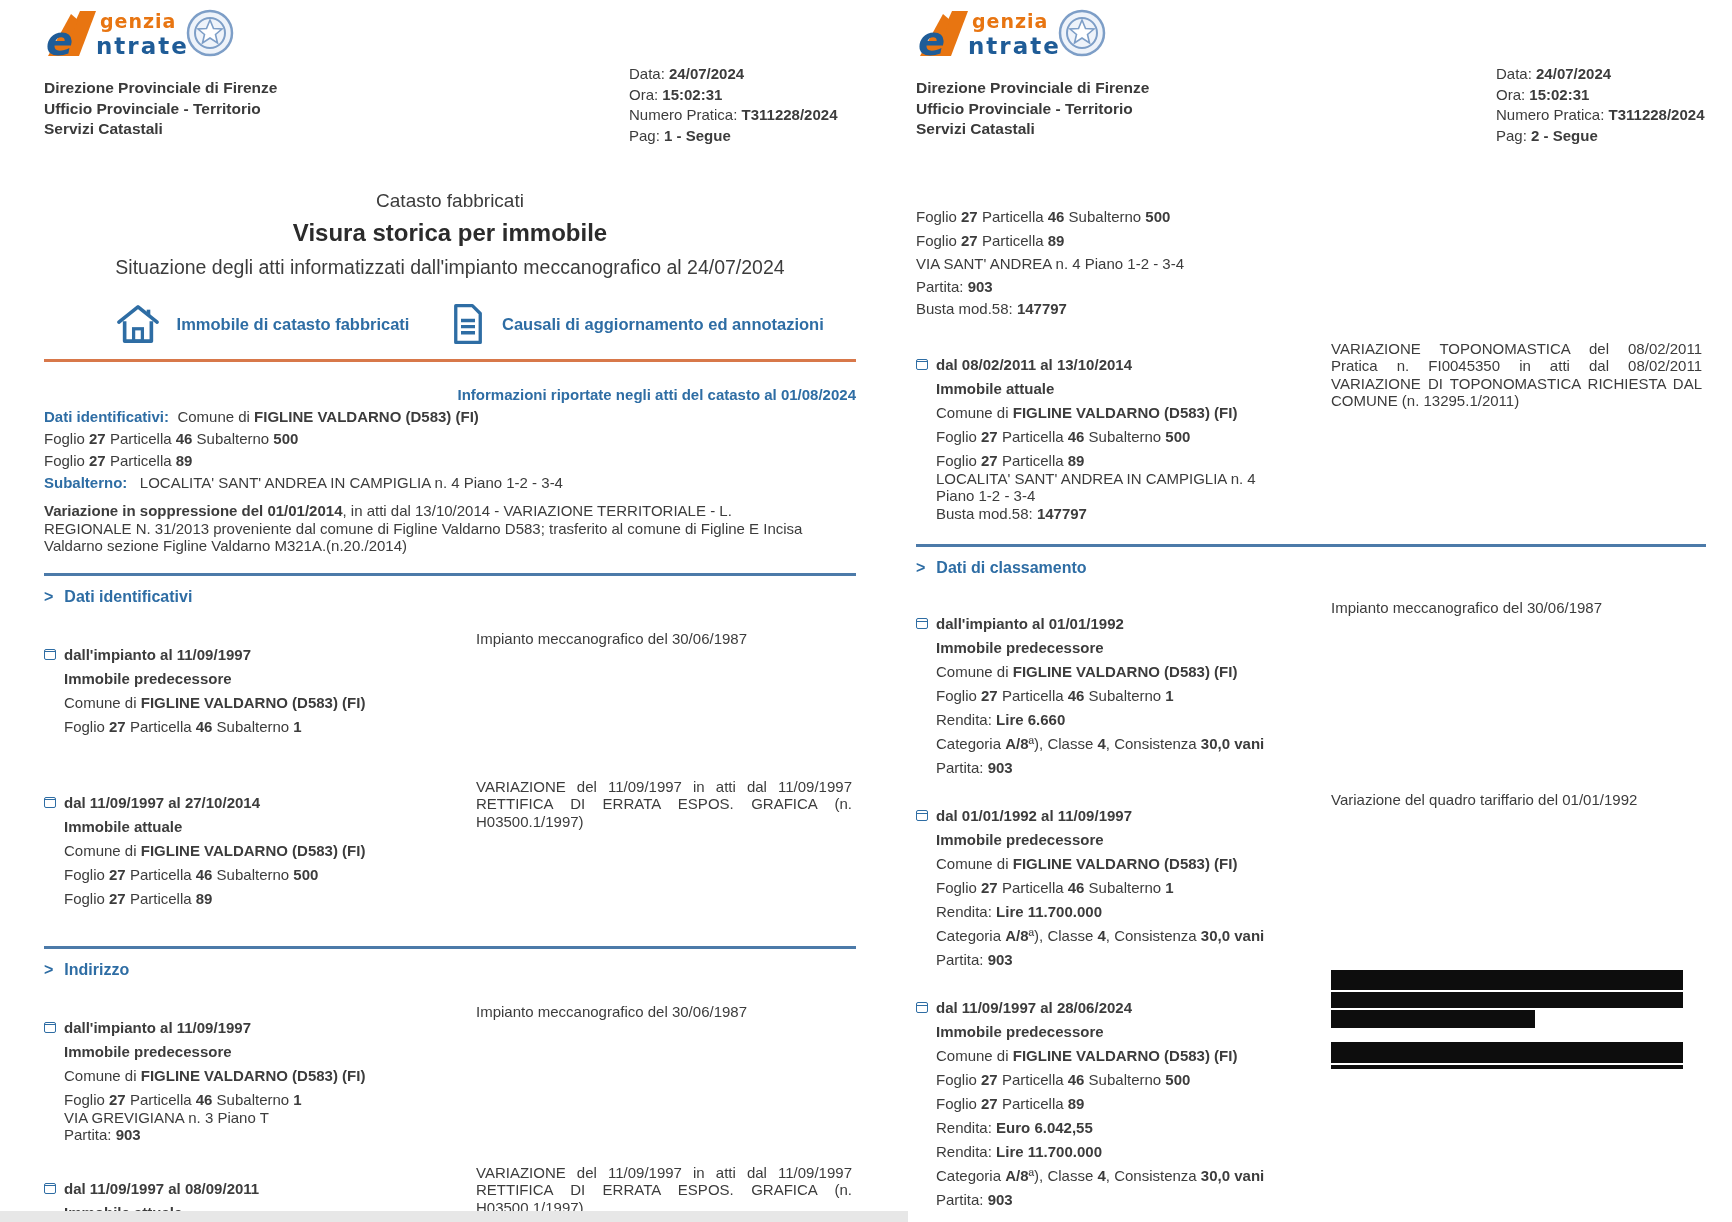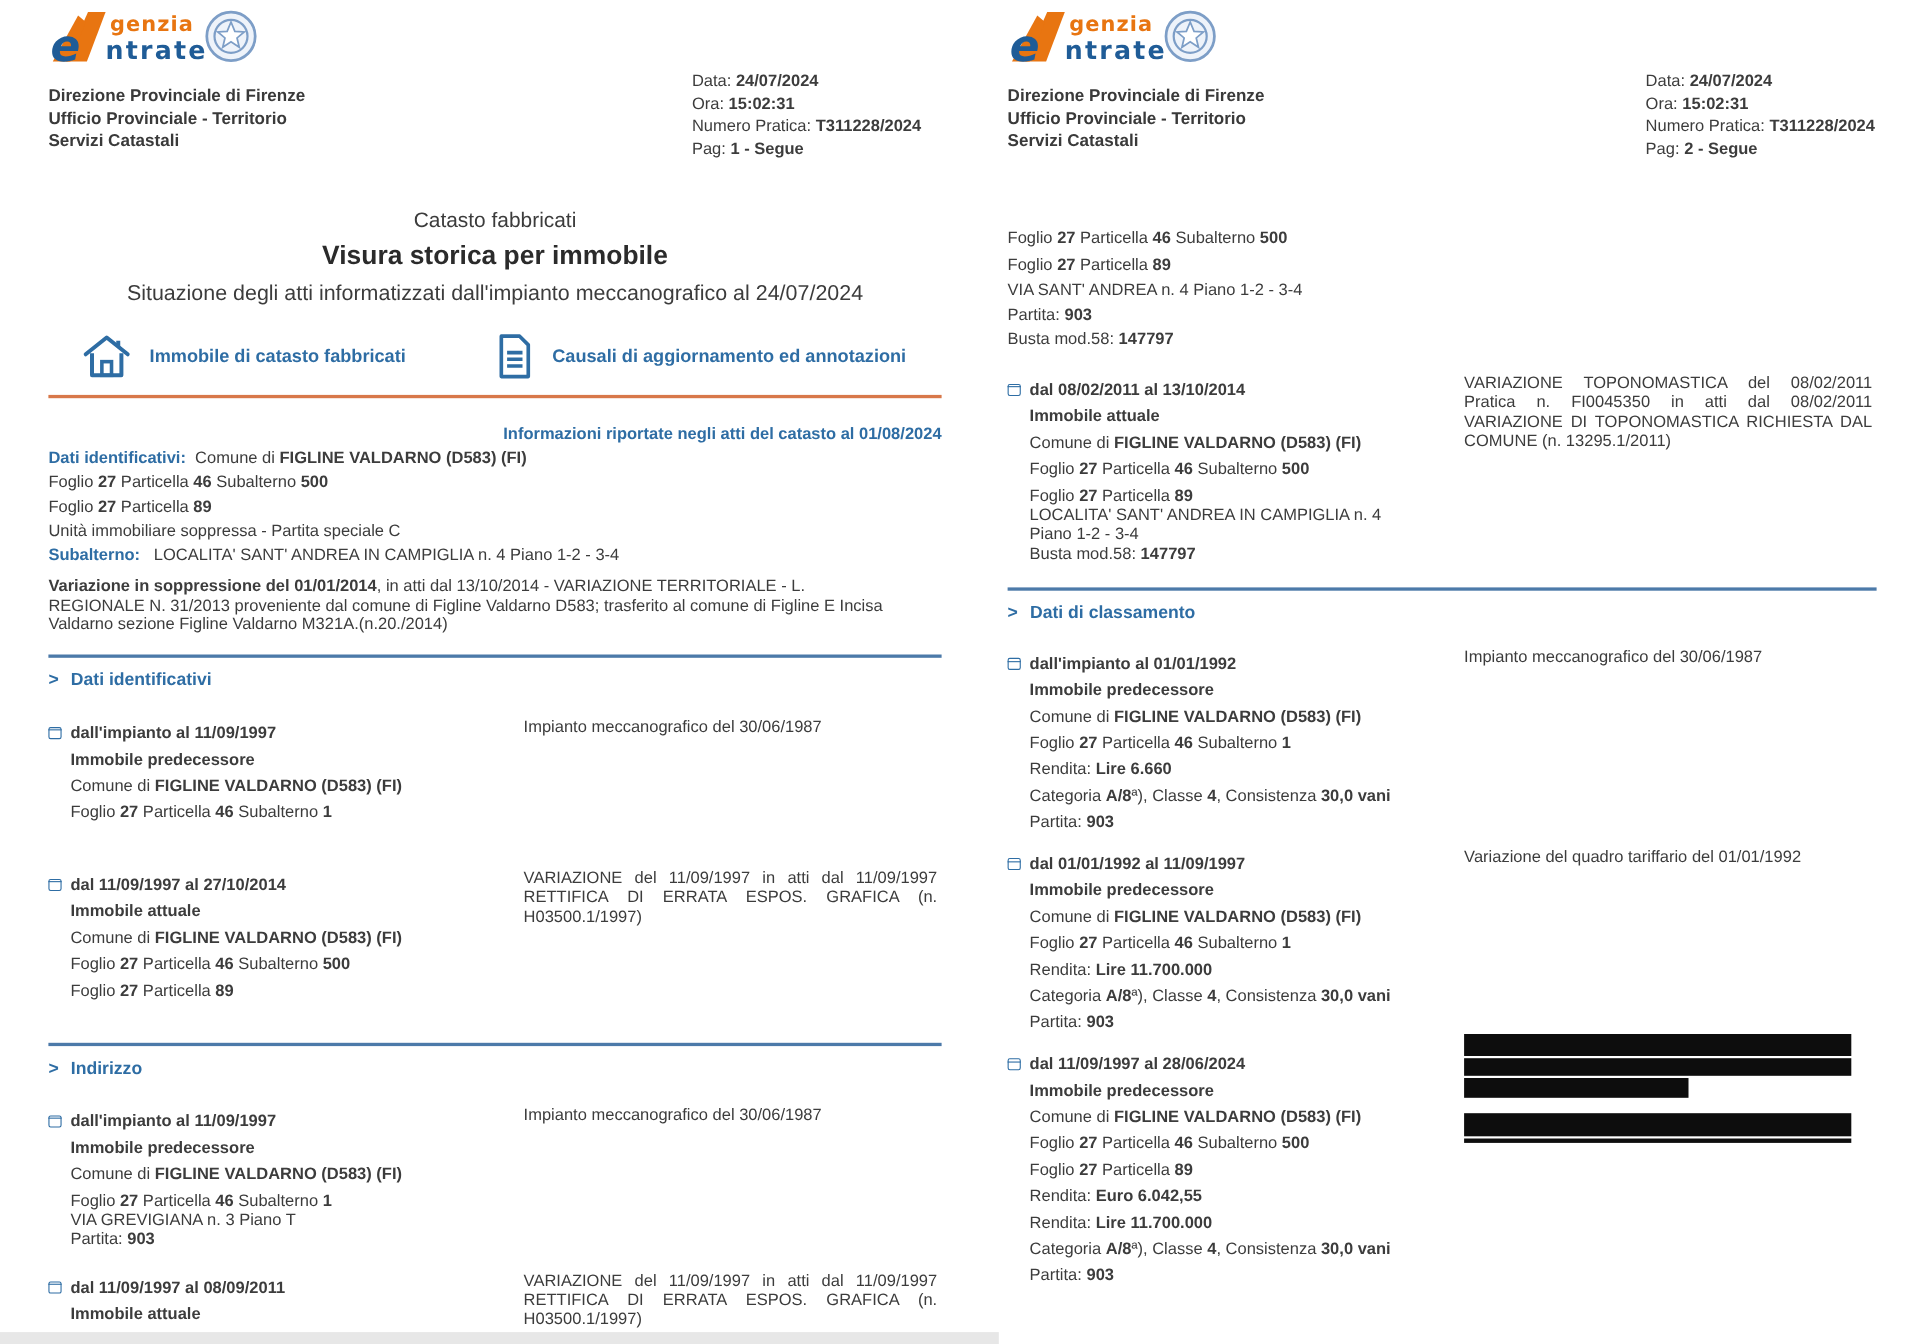--- a/index.html
+++ b/index.html
@@ -17,21 +17,21 @@
   .org div{font-weight:bold;font-size:15.5px;line-height:20.5px;color:#3a3a3a;}
   .meta{position:absolute;left:585px;top:-14px;font-size:15px;line-height:20.5px;color:#3c3c3c;white-space:nowrap;}
   #pageR .meta{left:580px;}
 
   .title{text-align:center;margin-top:28px;}
   .t1{font-size:19px;}
   .t2{font-size:24px;font-weight:bold;color:#2b2b2b;margin-top:7px;}
   .t3{font-size:19.5px;margin-top:9px;}
 
   .tabs{display:flex;margin-top:24px;align-items:center;}
-  .tab{display:flex;align-items:center;gap:16px;}
+  .tab{display:flex;align-items:center;gap:16px;justify-content:center;}
   .tab1{width:50%;box-sizing:border-box;padding-left:30px;}
   .tab-label{color:#2e6da4;font-weight:bold;font-size:16.5px;}
 
   .rule-orange{border:none;border-top:3px solid #d8784a;margin:14px 0 0 0;}
   .rule-blue{border:none;border-top:3px solid #4c7aa9;margin:0;}
   #pageL .rb1{margin-top:18px;}
   #pageL .rb2{margin-top:38px;}
   #pageR .rb1{margin-top:22px;}
 
   .iline{font-size:15px;line-height:18px;margin-top:4px;}
@@ -47,21 +47,21 @@
   #pageL .sec-ind .entry.e2{margin-top:20px;}
   #pageR .entry-top{margin-top:22px;}
   #pageR .cls-entry{margin-top:22px;}
   #pageR .cls-entry + .cls-entry{margin-top:14px;}
 
   .e-left{width:432px;padding-left:20px;box-sizing:border-box;}
   #pageR .e-left{width:415px;}
   .e-note{flex:1;font-size:15px;line-height:17.5px;padding-right:4px;}
   .e-note.just{text-align:justify;}
   .line{font-size:15px;line-height:18px;margin-top:6px;position:relative;}
-  .line:first-child{margin-top:6px;}
+  .line:first-child{margin-top:16px;}
   .line.tight{margin-top:1px;line-height:16.5px;}
   .cont .line{margin-top:6px;}
   .cont{margin-top:46px;padding-left:0;}
 
   .cal{position:absolute;left:-20px;top:3px;display:inline-block;width:10px;height:9px;
        border:1.5px solid #2e6da4;border-radius:2px;}
   .cal::before{content:'';position:absolute;left:-1px;right:-1px;top:1.5px;border-top:1.5px solid #2e6da4;}
 
   .redact{width:352px;margin-top:-13px;}
   .rbar{background:#0d0d0d;}
@@ -136,21 +136,20 @@
 
   <hr class="rule-orange">
 
   <div class="iline head blue-b">Informazioni riportate negli atti del catasto al 01/08/2024</div>
   <div class="iline">
     <span class="blue-b">Dati identificativi:</span>&nbsp;
     <span><span>Comune di </span><b>FIGLINE VALDARNO (D583) (FI)</b><span></span></span>
   </div>
   <div class="iline"><span>Foglio </span><b>27</b><span> Particella </span><b>46</b><span> Subalterno </span><b>500</b><span></span></div>
   <div class="iline"><span>Foglio </span><b>27</b><span> Particella </span><b>89</b><span></span></div>
-  <div class="iline"><span>Unità immobiliare soppressa - Partita speciale C</span></div>
   <div class="iline">
     <span class="blue-b">Subalterno:</span>&nbsp;&nbsp;
     <span><span>LOCALITA' SANT' ANDREA IN CAMPIGLIA n. 4 Piano 1-2 - 3-4</span></span>
   </div>
   <div class="para"><span></span><b>Variazione in soppressione del 01/01/2014</b><span>,  in atti dal 13/10/2014 - VARIAZIONE TERRITORIALE - L. REGIONALE N. 31/2013 proveniente dal comune di Figline Valdarno D583; trasferito al comune di Figline E Incisa Valdarno sezione Figline Valdarno M321A.(n.20./2014)</span></div>
 
   <hr class="rule-blue rb1">
 
   <div class="sec-h">
     <span class="chev">&gt;</span><span>Dati identificativi</span>

